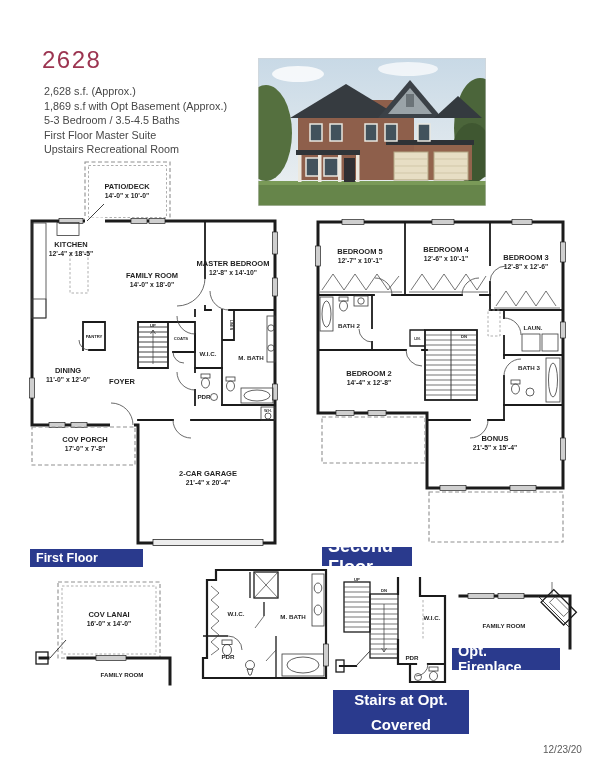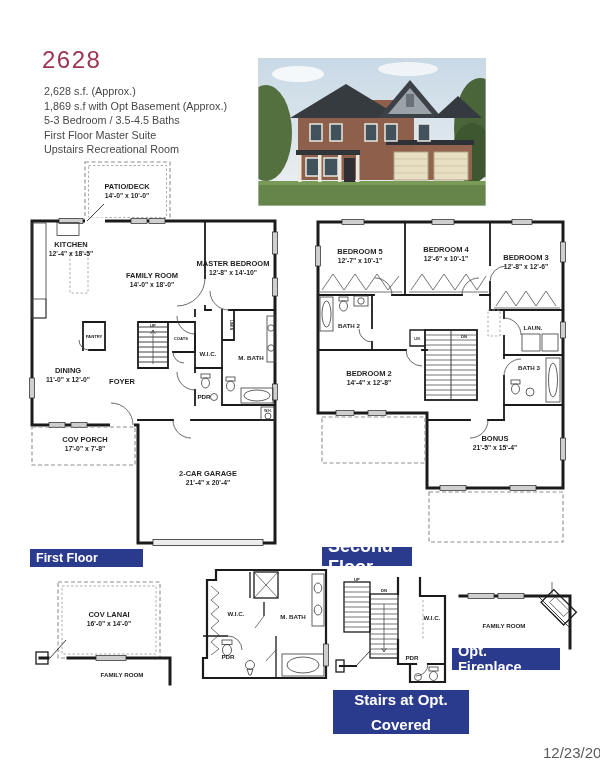--- a/index.html
+++ b/index.html
@@ -6,21 +6,21 @@
   .sheet{position:relative;width:600px;height:768px;background:#ffffff;overflow:hidden;
          font-family:"Liberation Sans",sans-serif;}
   .abs{position:absolute;}
   .model{position:absolute;left:42px;top:46px;font-size:24px;letter-spacing:1.5px;
          color:#9c3450;font-weight:400;}
   .specs{position:absolute;left:44px;top:84px;font-size:10.8px;line-height:14.6px;color:#474747;}
   .bar{position:absolute;background:#2a3a8d;color:#fff;font-weight:700;display:flex;
        align-items:center;padding:0 6px;box-sizing:border-box;}
   .bar.center{justify-content:center;text-align:center;padding:0 2px;}
   .lic{position:absolute;left:508px;top:684px;font-size:9.5px;line-height:11.5px;color:#5a5a5a;}
-  .date{position:absolute;left:543px;top:744px;font-size:15px;color:#5a5a5a;text-align:center;}
+  .date{position:absolute;left:543px;top:744px;font-size:10px;color:#5a5a5a;text-align:center;}
   
   svg text{fill:#1f1f1f;font-family:"Liberation Sans",sans-serif;}
   .rl{font-size:7.5px;font-weight:700;text-anchor:middle;}
   .rd{font-size:6.8px;font-weight:700;text-anchor:middle;}
   .rs{font-size:6.2px;font-weight:700;text-anchor:middle;}
   .rt{font-size:4.2px;font-weight:700;text-anchor:middle;}
   .rt2{font-size:3.4px;font-weight:700;text-anchor:middle;}
   .w3{stroke:#1b1b1b;stroke-width:3;fill:none;stroke-linecap:square;}
   .w25{stroke:#1b1b1b;stroke-width:2.2;fill:none;stroke-linecap:square;}
   .w2{stroke:#1b1b1b;stroke-width:1.8;fill:none;stroke-linecap:square;}

